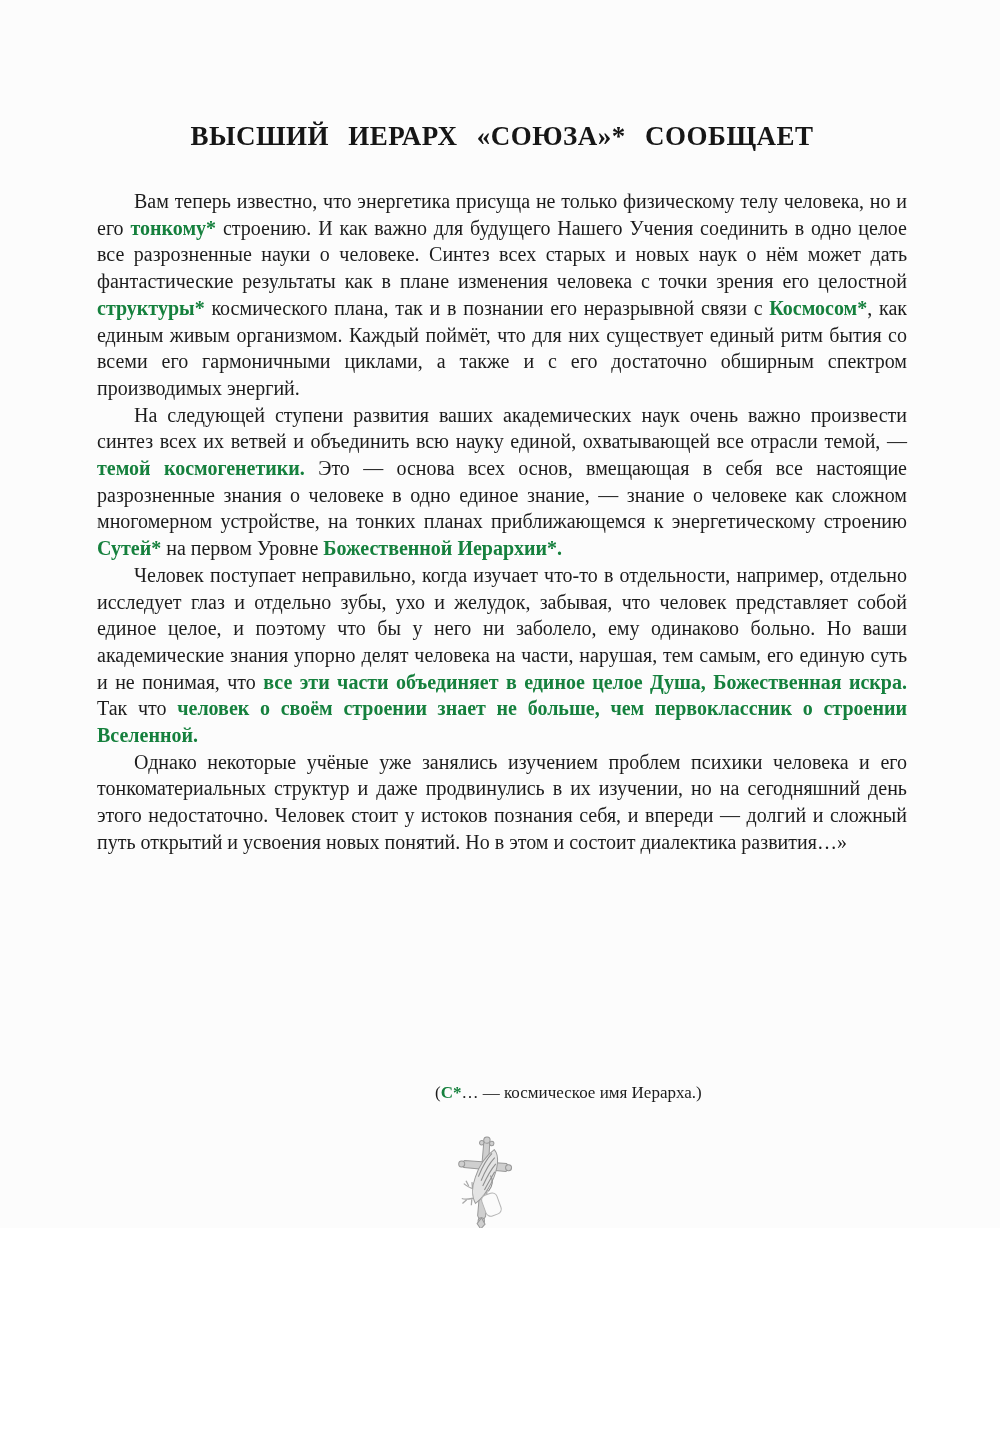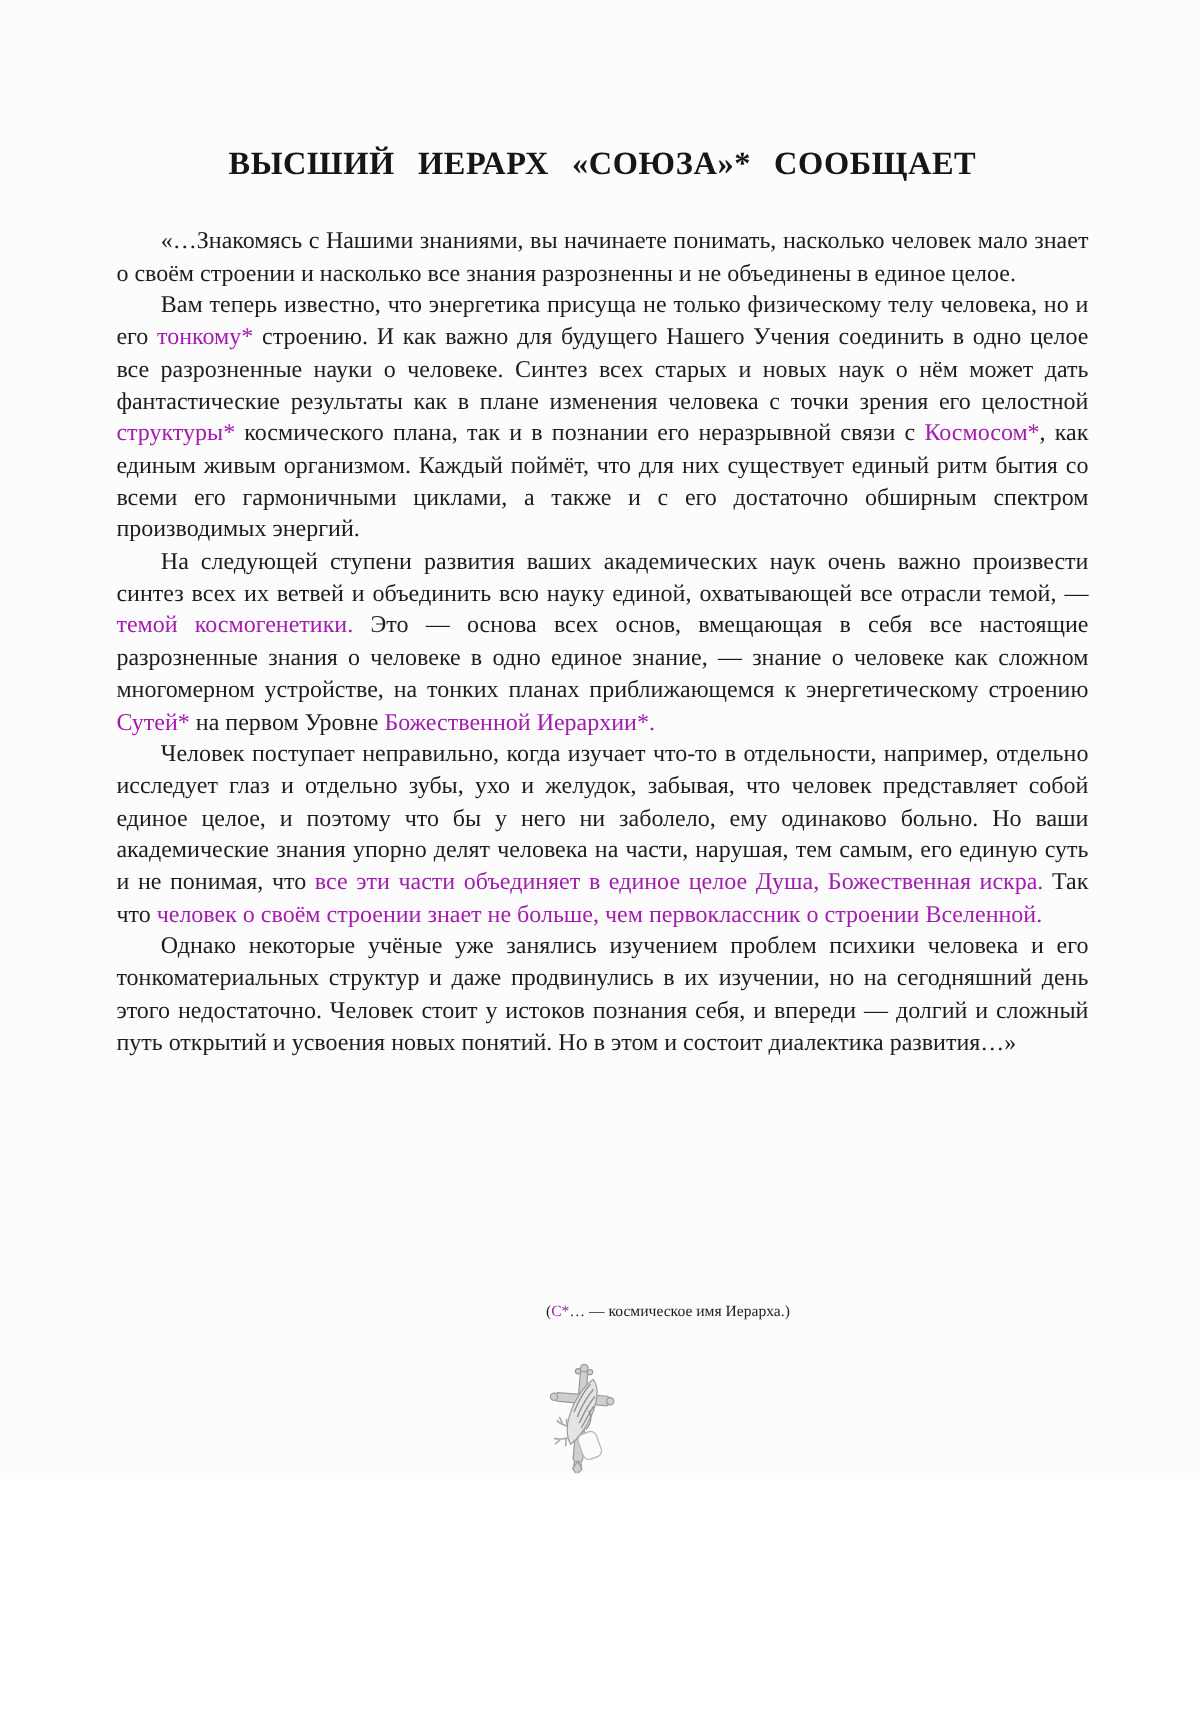--- a/index.html
+++ b/index.html
@@ -39,28 +39,28 @@
     font-size: 20px;
     line-height: 26.7px;
     text-align: justify;
   }
   .body-text p {
     margin: 0;
     padding: 0;
     text-indent: 37px;
   }
   .body-text b, .attribution b {
-    font-weight: normal;
-    color: #a21caf;
+    font-weight: bold;
+    color: #15803d;
   }
   .attribution {
     position: absolute;
-    left: 455px;
+    left: 435px;
     top: 1079px;
-    font-size: 13px;
+    font-size: 17px;
     line-height: 27px;
     white-space: nowrap;
   }
   .ornament {
     position: absolute;
     left: 452px;
     top: 1134px;
     width: 64px;
     height: 96px;
   }
@@ -81,21 +81,20 @@
   }
 </style>
 </head>
 <body>
 
 <div class="page" style="background: rgb(252, 252, 252); color: rgb(28, 28, 28);">
 
   <h1 class="title">ВЫСШИЙ ИЕРАРХ «СОЮЗА»* СООБЩАЕТ</h1>
 
   <div class="body-text">
-      <p><span>«…Знакомясь с Нашими знаниями, вы начинаете понимать, насколько человек мало знает о своём строении и насколько все знания разрозненны и не объединены в единое целое.</span></p>
       <p><span>Вам теперь известно, что энергетика присуща не только физическому телу человека, но и его </span><b>тонкому*</b><span> строению. И как важно для будущего Нашего Учения соединить в одно целое все разрозненные науки о человеке. Синтез всех старых и новых наук о нём может дать фантастические результаты как в плане изменения человека с точки зрения его целостной </span><b>структуры*</b><span> космического плана, так и в познании его неразрывной связи с </span><b>Космосом*</b><span>, как единым живым организмом. Каждый поймёт, что для них существует единый ритм бытия со всеми его гармоничными циклами, а также и с его достаточно обширным спектром производимых энергий.</span></p>
       <p><span>На следующей ступени развития ваших академических наук очень важно произвести синтез всех их ветвей и объединить всю науку единой, охватывающей все отрасли темой, — </span><b>темой космогенетики.</b><span> Это — основа всех основ, вмещающая в себя все настоящие разрозненные знания о человеке в одно единое знание, — знание о человеке как сложном многомерном устройстве, на тонких планах приближающемся к энергетическому строению </span><b>Сутей*</b><span> на первом Уровне </span><b>Божественной Иерархии*.</b></p>
       <p><span>Человек поступает неправильно, когда изучает что-то в отдельности, например, отдельно исследует глаз и отдельно зубы, ухо и желудок, забывая, что человек представляет собой единое целое, и поэтому что бы у него ни заболело, ему одинаково больно. Но ваши академические знания упорно делят человека на части, нарушая, тем самым, его единую суть и не понимая, что </span><b>все эти части объединяет в единое целое Душа, Божественная искра.</b><span> Так что </span><b>человек о своём строении знает не больше, чем первоклассник о строении Вселенной.</b></p>
       <p><span>Однако некоторые учёные уже занялись изучением проблем психики человека и его тонкоматериальных структур и даже продвинулись в их изучении, но на сегодняшний день этого недостаточно. Человек стоит у истоков познания себя, и впереди — долгий и сложный путь открытий и усвоения новых понятий. Но в этом и состоит диалектика развития…»</span></p>
     </div>
 
   <div class="attribution"><span>(</span><b>С*</b><span>… — космическое имя Иерарха.)</span></div>
 
   <div class="ornament">
     <svg viewBox="0 0 64 96" width="64" height="96" aria-hidden="true">

